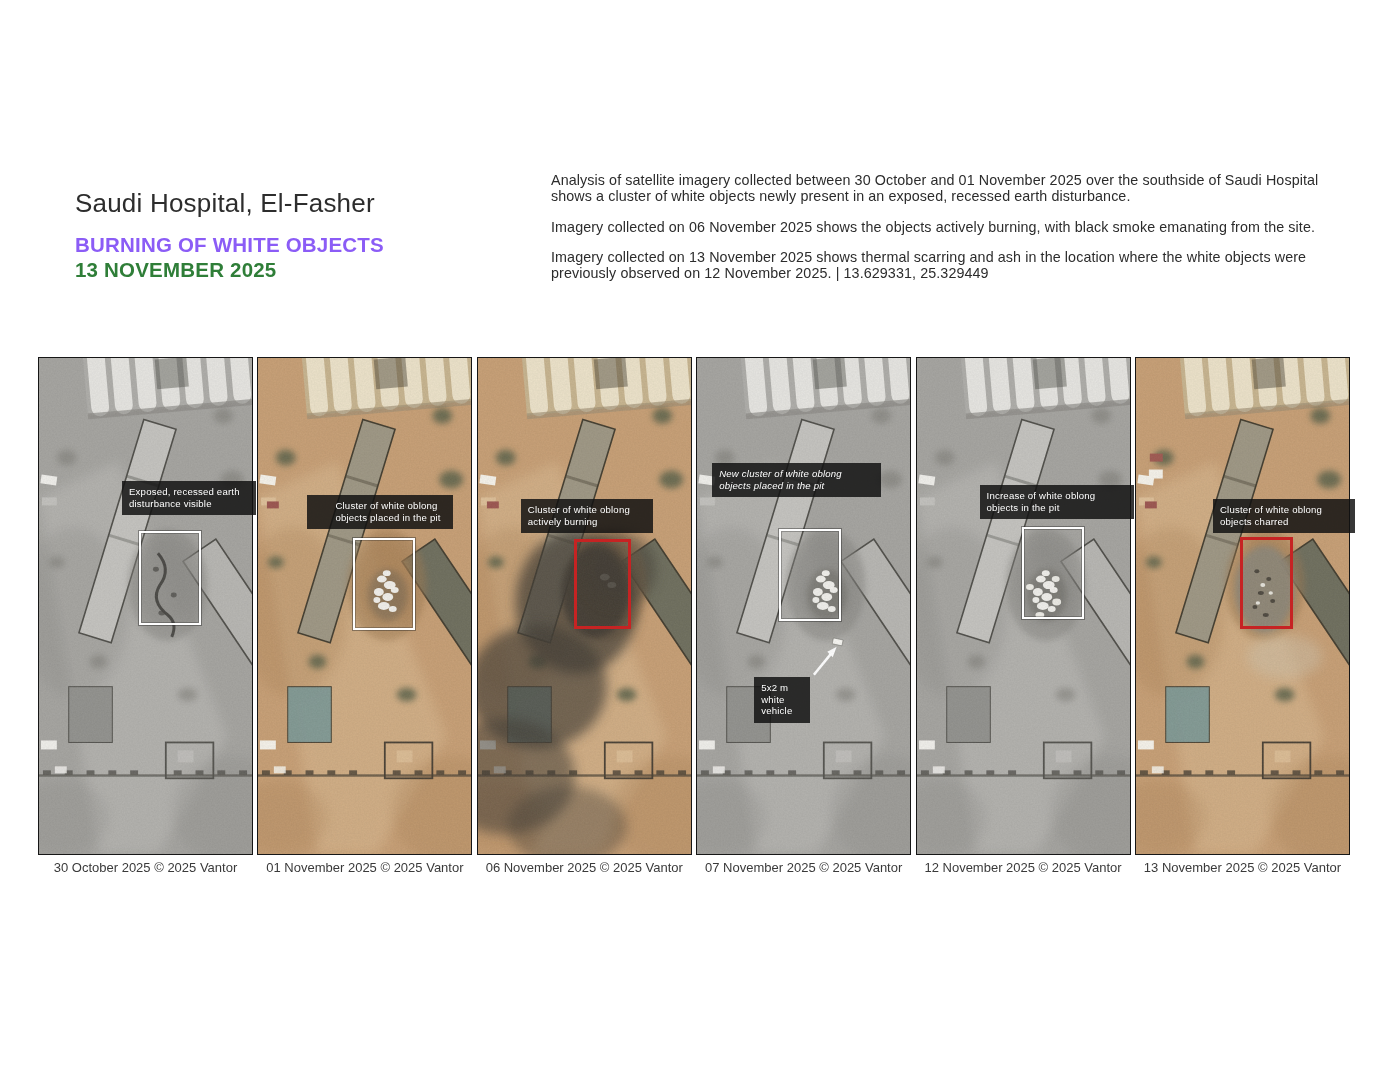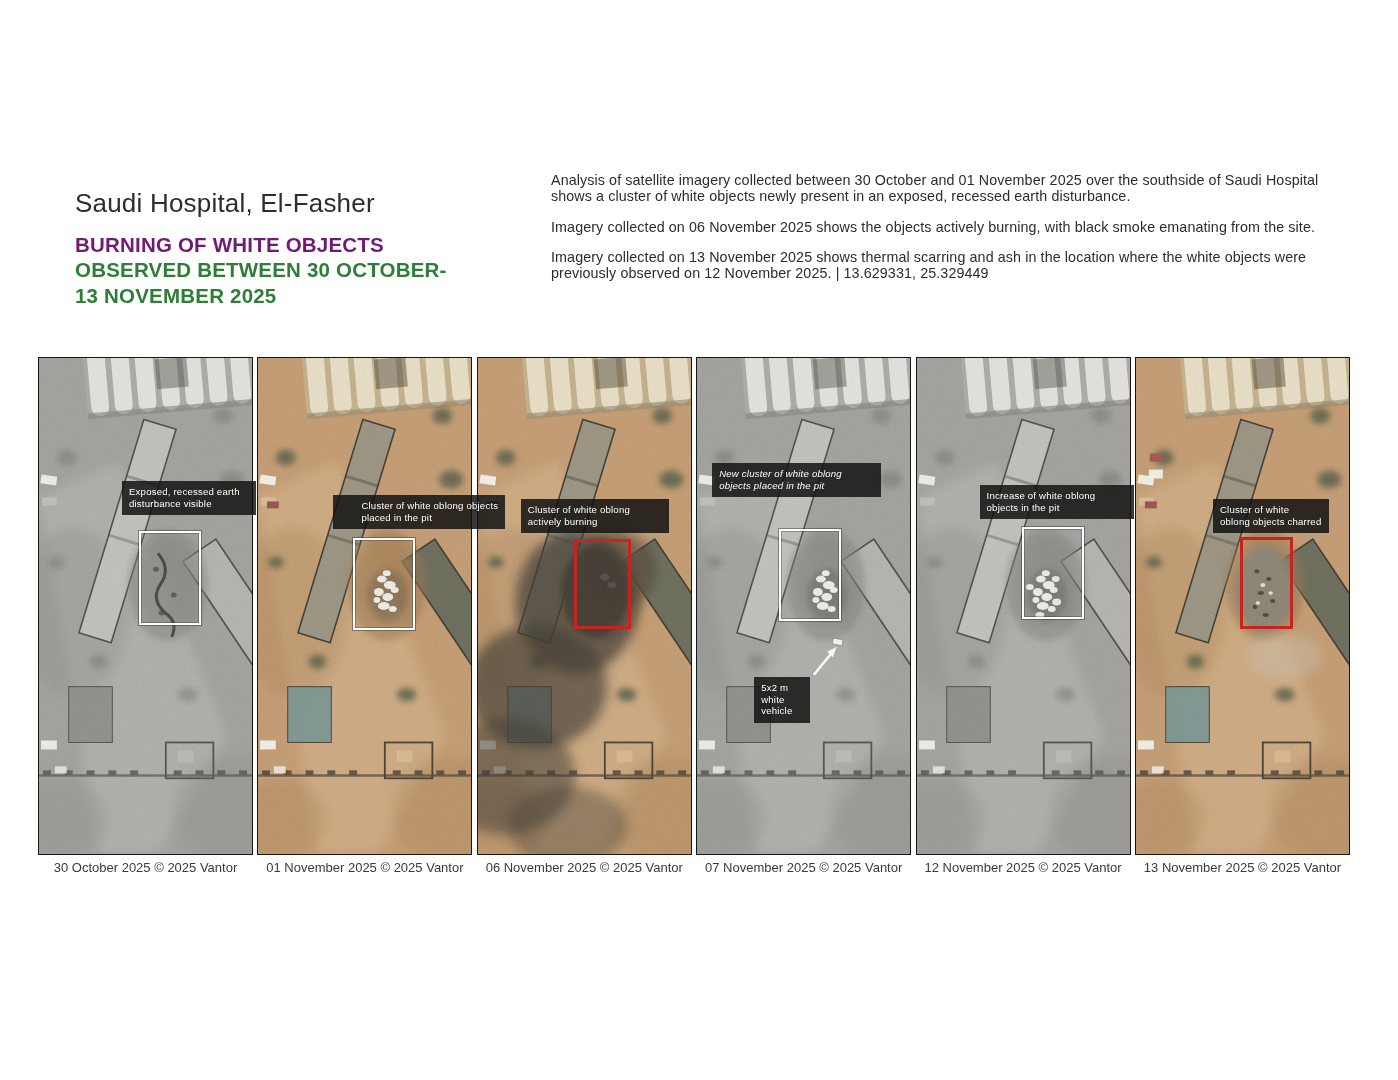--- a/index.html
+++ b/index.html
@@ -32,22 +32,21 @@
 </style>
 </head>
 <body>
 
 <div class="page">
 
   <header>
     <div class="hdr-left">
       <h1>Saudi Hospital, El-Fasher</h1>
       <h2>
-        <span class="sline" style="color: #701a75;">BURNING OF WHITE OBJECTS</span>
-        <span class="sline" style="color: rgb(47, 126, 56);">OBSERVED BETWEEN 30 OCTOBER-</span>
+        <span class="sline" style="color: #8b5cf6;">BURNING OF WHITE OBJECTS</span>
         <span class="sline" style="color: rgb(47, 126, 56);">13 NOVEMBER 2025</span>
       </h2>
     </div>
     <div class="hdr-right">
       <p>Analysis of satellite imagery collected between 30 October and 01 November 2025 over the southside of Saudi Hospital shows a cluster of white objects newly present in an exposed, recessed earth disturbance.</p>
       <p>Imagery collected on 06 November 2025 shows the objects actively burning, with black smoke emanating from the site.</p>
       <p>Imagery collected on 13 November 2025 shows thermal scarring and ash in the location where the white objects were previously observed on 12 November 2025. | 13.629331, 25.329449</p>
     </div>
   </header>
 
@@ -215,21 +214,21 @@
             <ellipse cx="138" cy="233" rx="4" ry="3" fill="#f4f3ee" opacity="0.97"></ellipse>
             <ellipse cx="127" cy="249" rx="6" ry="4" fill="#f4f3ee" opacity="0.97"></ellipse>
             <ellipse cx="136" cy="252" rx="4" ry="3" fill="#f4f3ee" opacity="0.97"></ellipse>
             <ellipse cx="120" cy="243" rx="3.5" ry="3" fill="#f4f3ee" opacity="0.97"></ellipse>
             <ellipse cx="130" cy="216" rx="4" ry="3" fill="#f4f3ee" opacity="0.97"></ellipse>
             <rect x="0" y="0" width="215" height="498" filter="url(#nzw-1)" opacity="0.10"></rect>
             <rect x="0" y="0" width="215" height="498" filter="url(#nzd-1)" opacity="0.12"></rect>
           </svg>
         </div>
       <div class="target-rect white" style="left: 96px; top: 181px; width: 62px; height: 92px; border-color: rgb(255, 255, 255);"></div>
-      <div class="ann" style="left: 76px; top: 138px; width: 172px; padding-left: 28px;">Cluster of white oblong objects placed in the pit</div>
+      <div class="ann" style="left: 50px; top: 138px; width: 146px; padding-left: 28px;">Cluster of white oblong objects placed in the pit</div>
       <figcaption class="cap">01 November 2025 © 2025 Vantor</figcaption>
     </figure>
 
     <figure class="panel">
       <div class="sat">
           <svg viewBox="0 0 215 498" preserveAspectRatio="none" xmlns="http://www.w3.org/2000/svg">
             <defs>
       <filter id="b6-2" x="-40%" y="-40%" width="180%" height="180%">
                 <feGaussianBlur stdDeviation="6"></feGaussianBlur>
               </filter>
@@ -303,21 +302,21 @@
             <ellipse cx="100" cy="245" rx="62" ry="72" fill="#423d35" opacity="0.72" filter="url(#b6-2)"></ellipse>
             <ellipse cx="60" cy="330" rx="70" ry="62" fill="#423d35" opacity="0.66" filter="url(#b6-2)"></ellipse>
             <ellipse cx="28" cy="420" rx="70" ry="58" fill="#423d35" opacity="0.55" filter="url(#b6-2)"></ellipse>
             <ellipse cx="142" cy="212" rx="38" ry="38" fill="#423d35" opacity="0.5" filter="url(#b6-2)"></ellipse>
             <ellipse cx="90" cy="470" rx="60" ry="40" fill="#423d35" opacity="0.4" filter="url(#b6-2)"></ellipse>
             <rect x="0" y="0" width="215" height="498" filter="url(#nzw-2)" opacity="0.10"></rect>
             <rect x="0" y="0" width="215" height="498" filter="url(#nzd-2)" opacity="0.12"></rect>
           </svg>
         </div>
       <div class="target-rect red" style="left: 97px; top: 182px; width: 57px; height: 90px; border-color: rgb(198, 35, 35);"></div>
-      <div class="ann" style="left: 44px; top: 142px; width: 148px;">Cluster of white oblong actively burning</div>
+      <div class="ann" style="left: 44px; top: 142px; width: 132px;">Cluster of white oblong actively burning</div>
       <figcaption class="cap">06 November 2025 © 2025 Vantor</figcaption>
     </figure>
 
     <figure class="panel">
       <div class="sat">
           <svg viewBox="0 0 215 498" preserveAspectRatio="none" xmlns="http://www.w3.org/2000/svg">
             <defs>
       <filter id="b6-3" x="-40%" y="-40%" width="180%" height="180%">
                 <feGaussianBlur stdDeviation="6"></feGaussianBlur>
               </filter>
@@ -582,18 +581,18 @@
             <ellipse cx="131" cy="258" rx="3" ry="2" fill="#3f3b33" opacity="0.8"></ellipse>
             <ellipse cx="128" cy="228" rx="2.5" ry="2" fill="#f0eee7" opacity="0.9"></ellipse>
             <ellipse cx="136" cy="236" rx="2.2" ry="1.8" fill="#f0eee7" opacity="0.9"></ellipse>
             <ellipse cx="123" cy="246" rx="2.2" ry="1.8" fill="#f0eee7" opacity="0.9"></ellipse>
             <ellipse cx="150" cy="300" rx="38" ry="22" fill="#cfc4ae" opacity="0.45" filter="url(#b6-5)"></ellipse>
             <rect x="0" y="0" width="215" height="498" filter="url(#nzw-5)" opacity="0.10"></rect>
             <rect x="0" y="0" width="215" height="498" filter="url(#nzd-5)" opacity="0.12"></rect>
           </svg>
         </div>
       <div class="target-rect red" style="left: 105px; top: 180px; width: 53px; height: 92px; border-color: rgb(198, 35, 35);"></div>
-      <div class="ann" style="left: 78px; top: 142px; width: 116px;">Cluster of white oblong objects charred</div>
+      <div class="ann" style="left: 78px; top: 142px; width: 142px;">Cluster of white oblong objects charred</div>
       <figcaption class="cap">13 November 2025 © 2025 Vantor</figcaption>
     </figure>
 
   </main>
 </div>
 
 </body></html>

